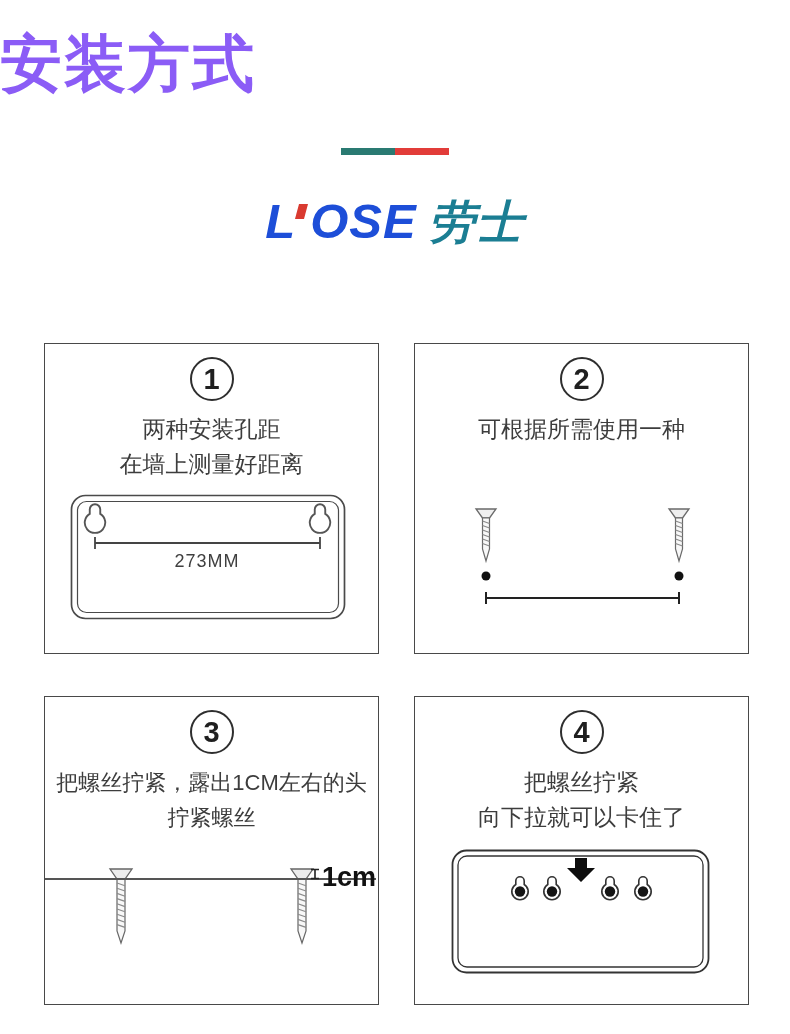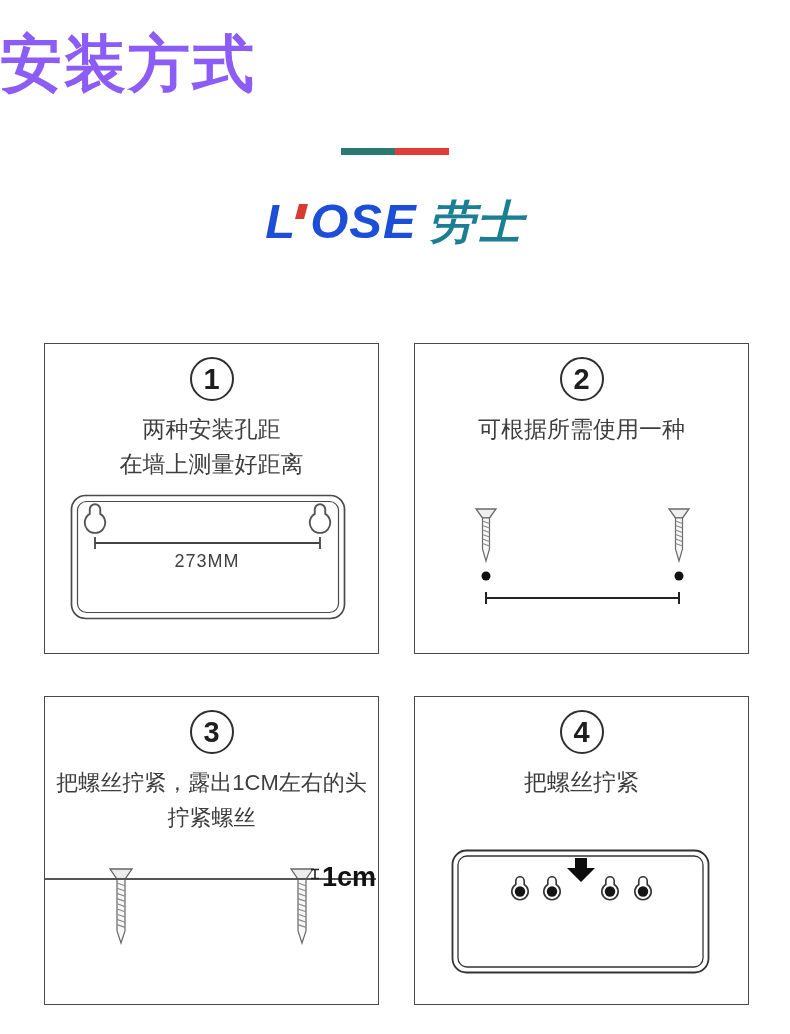--- a/index.html
+++ b/index.html
@@ -120,20 +120,21 @@
       <use href="#screw-long" transform="translate(257,8)"></use>
       <line x1="0" y1="18" x2="331" y2="18" stroke="#555" stroke-width="2"></line>
       <path d="M266 8.5 H274 M270 8.5 V17.5 M266 17.5 H274" stroke="#222" stroke-width="1.6" fill="none"></path>
       <text x="277" y="25" font-size="27" font-weight="600" fill="#111">1cm</text>
     </svg>
   </div>
 
   <div class="step-box" id="box4">
     <div class="step-circle">4</div>
     <div class="step-text">把螺丝拧紧</div>
+    <div class="step-text">向下拉就可以卡住了</div>
     <svg class="diagram" id="d4" width="260" height="127" viewBox="0 0 260 127">
       <rect x="1.5" y="1.5" width="256" height="122" rx="14" fill="#fff" stroke="#333" stroke-width="1.8"></rect>
       <rect x="7" y="7" width="245" height="111" rx="9" fill="#fff" stroke="#333" stroke-width="1.3"></rect>
       <path transform="translate(130,9)" d="M-6 0 H6 V10 H14 L0 24 L-14 10 H-6 Z" fill="#0d0d0d"></path>
       <use href="#keyhole-filled" transform="translate(69,26)"></use>
       <use href="#keyhole-filled" transform="translate(101,26)"></use>
       <use href="#keyhole-filled" transform="translate(159,26)"></use>
       <use href="#keyhole-filled" transform="translate(192,26)"></use>
     </svg>
   </div>

